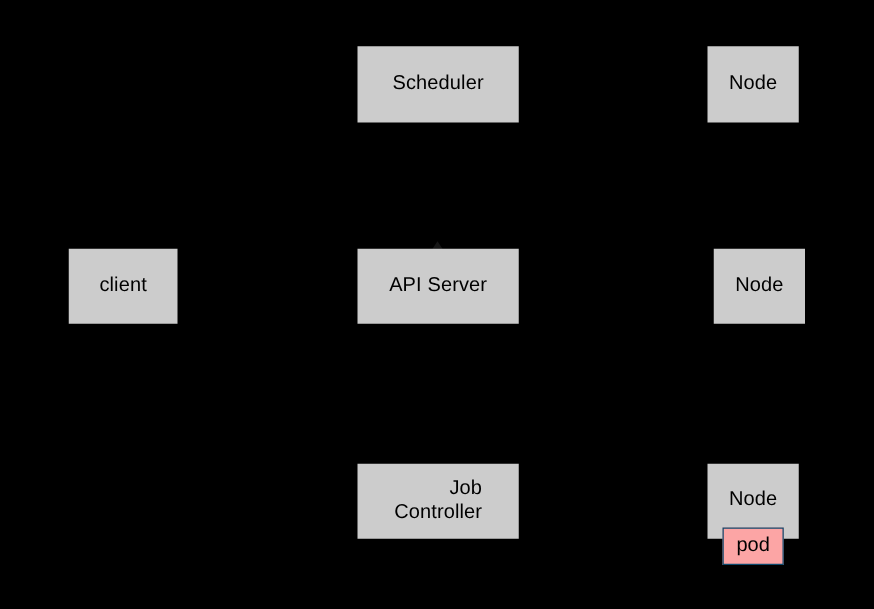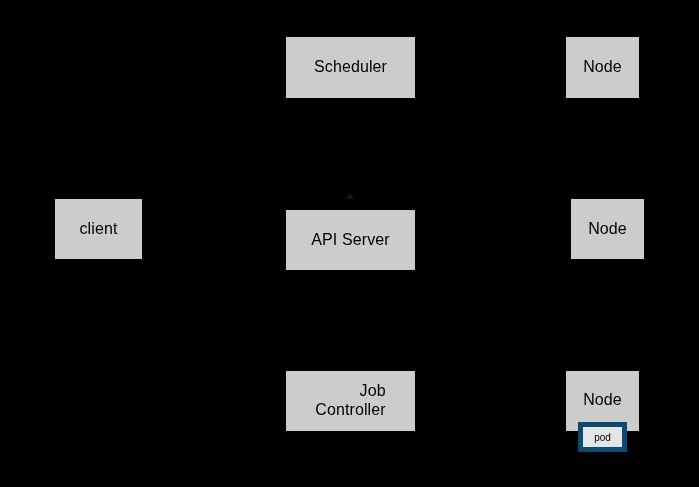--- a/index.html
+++ b/index.html
@@ -31,28 +31,28 @@
     white-space: pre-line;
     user-select: none;
   }
   .node-box.top-label {
     align-items: flex-start;
     padding-top: 20px;
   }
   .pod-box {
     position: absolute;
     box-sizing: border-box;
-    background: #e5e5e5;
-    border: 5px solid #0c4a6e;
+    background: #fca5a5;
+    border: 1px solid #0c4a6e;
     color: #000000;
     display: flex;
     align-items: center;
     justify-content: center;
     text-align: center;
-    font-size: 10px;
+    font-size: 16px;
     user-select: none;
   }
   
   .edge {
     position: absolute;
     background: #000000;
     pointer-events: none;
   }
   .edge-h { height: 1px; }
   .edge-v { width: 1px; }
@@ -80,21 +80,21 @@
   <div class="edge edge-v" style="left:602px; top:98px; height:101px;"></div>
   <div class="edge edge-v" style="left:602px; top:259px; height:112px;"></div>
   <div class="arrowhead arrow-up" style="left:346px; top:193px;"></div>
 
   <div class="node-box" style="left:286px; top:37px; width:129px; height:61px;">Scheduler</div>
 
   <div class="node-box" style="left:566px; top:37px; width:73px; height:61px;">Node</div>
 
   <div class="node-box" style="left:55px; top:199px; width:87px; height:60px;">client</div>
 
-  <div class="node-box" style="left:286px; top:199px; width:129px; height:60px;margin-top:11px;">API Server</div>
+  <div class="node-box" style="left:286px; top:199px; width:129px; height:60px;">API Server</div>
 
   <div class="node-box" style="left:571px; top:199px; width:73px; height:60px;">Node</div>
 
   <div class="node-box" style="left:286px; top:371px; width:129px; height:60px;text-align:right;">Job
 Controller</div>
 
   <div class="node-box top-label" style="left:566px; top:371px; width:73px; height:60px;">Node</div>
 
   <div class="pod-box" style="left:578px; top:422px; width:49px; height:30px;">pod</div>
 

